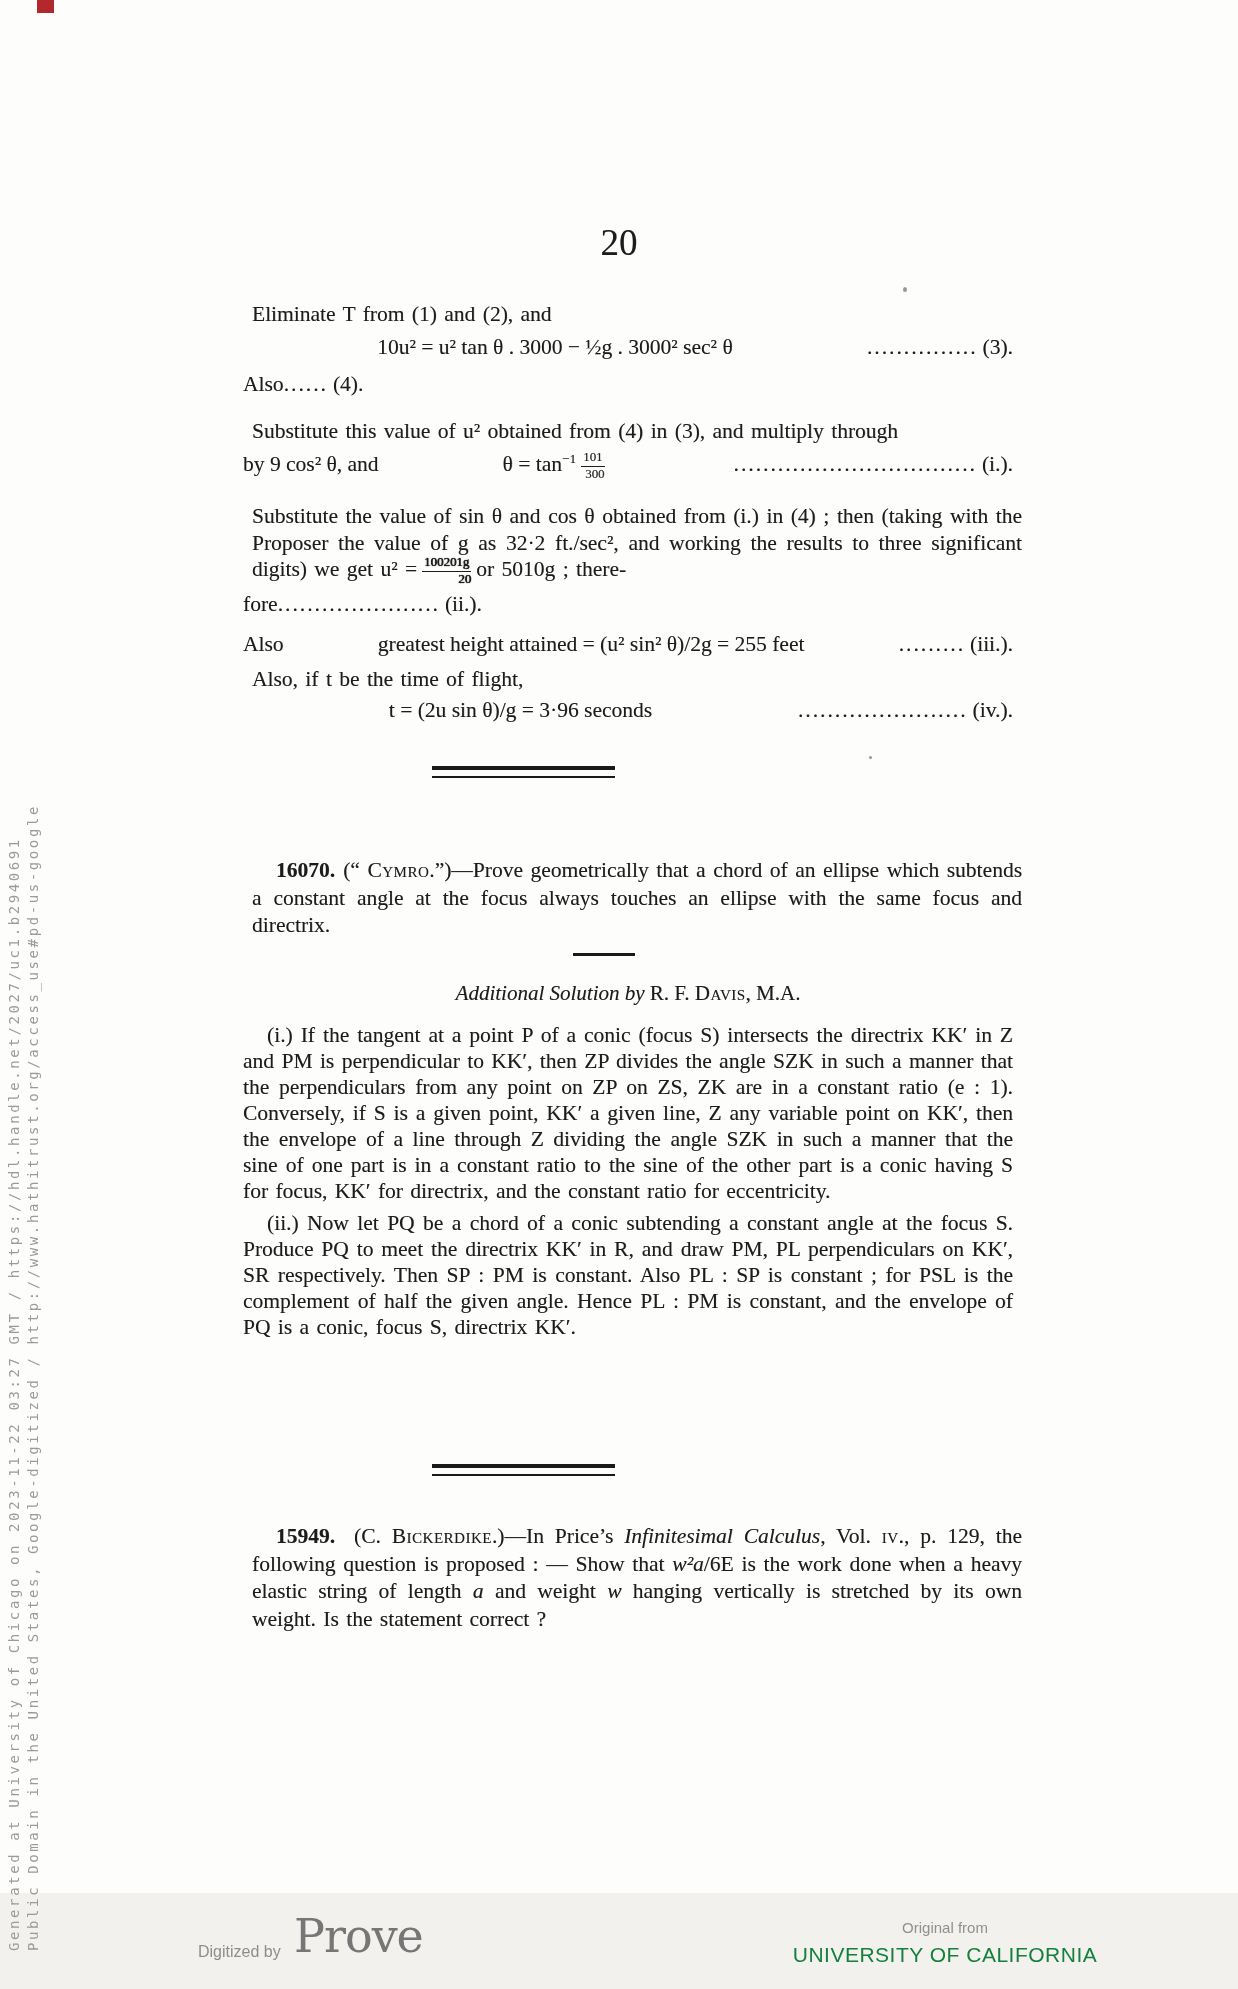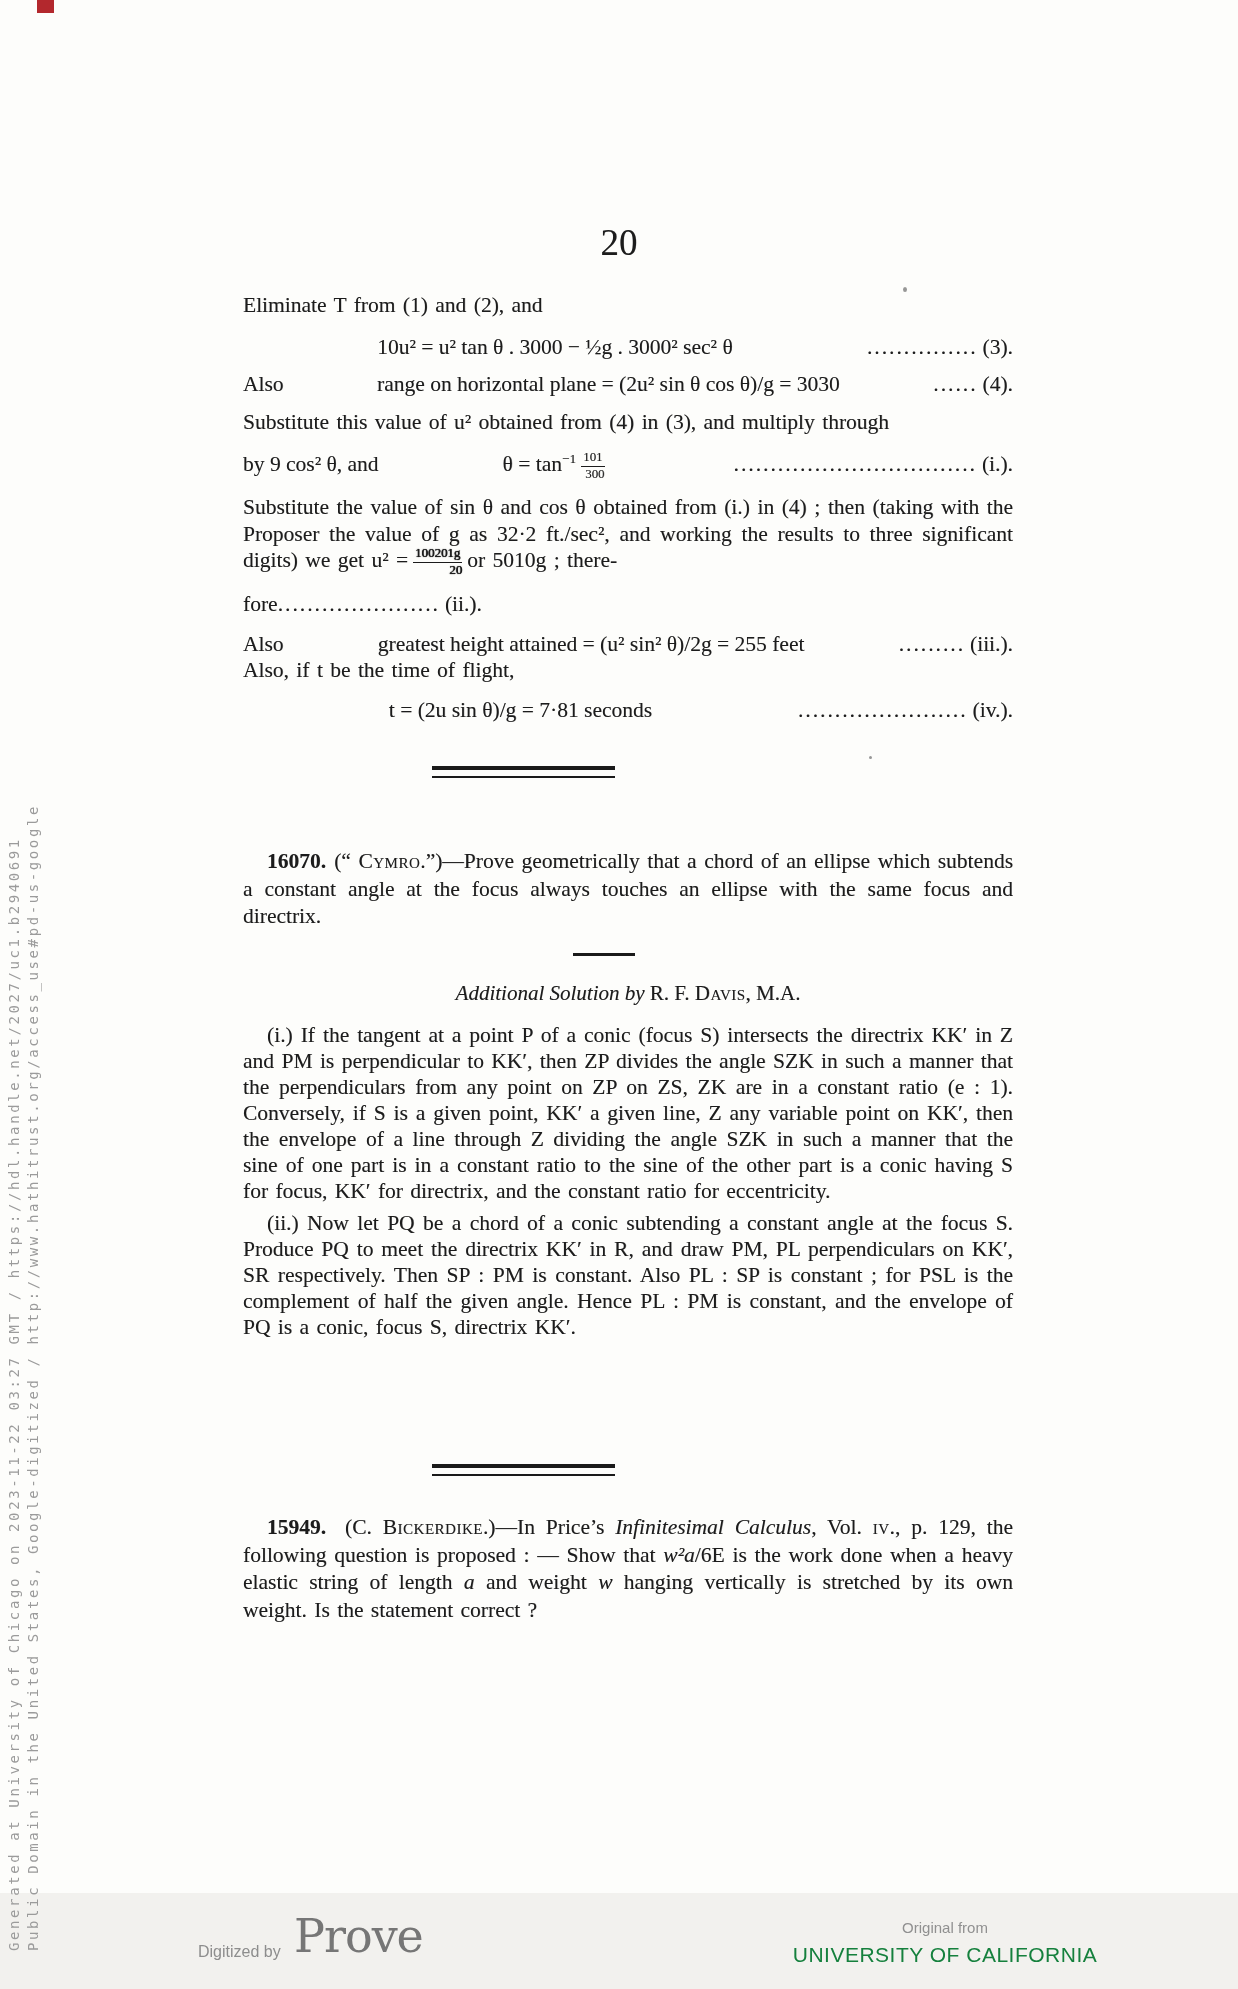--- a/index.html
+++ b/index.html
@@ -2,21 +2,21 @@
 <html><head>
 <meta charset="utf-8">
 <style>
   html,body{margin:0;padding:0;background:#fdfdfb;}
   .page{position:relative;width:1238px;height:1989px;background:#fdfdfb;overflow:hidden;
         font-family:"Liberation Serif","DejaVu Serif",serif;color:#1c1c1c;
         text-shadow:0.3px 0.2px 0 rgba(0,0,0,0.35);}
   .pageno{position:absolute;top:224px;left:0;width:1238px;text-align:center;
           font-size:37px;line-height:38px;}
   .col-abs{position:absolute;left:243px;width:770px;font-size:21.5px;line-height:26px;}
-  .par{margin:0;text-align:justify;word-spacing:2px;}
+  .par{margin:9px;text-align:justify;word-spacing:2px;}
   .lh27{line-height:27.5px;}
   .lh26{line-height:26.5px;}
   .jpar{margin:0;text-indent:24px;text-align:justify;line-height:26px;word-spacing:2px;}
   .jpar + .jpar{margin-top:6px;}
   .indent{text-indent:24px;}
   .pnum{font-weight:bold;margin-right:8px;}
   .sc{font-variant:small-caps;letter-spacing:0.5px;}
   .dline{display:flex;align-items:baseline;}
   .dl-label{white-space:nowrap;flex:0 0 auto;}
   .dl-mid{flex:1 1 auto;text-align:center;}
@@ -64,21 +64,20 @@
 
   <p class="col-abs par" style="top:292px">Eliminate T from (1) and (2), and</p>
 
   <div class="col-abs dline" style="top:334px">
     <span class="dl-mid">10u² = u² tan θ . 3000 − ½g . 3000² sec² θ</span>
     <span class="dl-tail"><span class="leader">...............</span><span class="dl-tag">(3).</span></span>
   </div>
 
   <div class="col-abs dline" style="top:371px">
     <span class="dl-label">Also</span>
-    <span class="dl-mid">range on horizontal plane = (2u² sin θ cos θ)/g = 3030</span>
     <span class="dl-tail"><span class="leader">......</span><span class="dl-tag">(4).</span></span>
   </div>
 
   <p class="col-abs par" style="top:409px">Substitute this value of u² obtained from (4) in (3), and multiply through</p>
 
   <div class="col-abs dline" style="top:446px">
     <span class="dl-label">by 9 cos² θ, and</span>
     <span class="dl-mid"><span>θ = tan</span><sup class="sup">−1</sup><span class="frac"><span class="num">101</span><span class="den">300</span></span></span>
     <span class="dl-tail"><span class="leader">.................................</span><span class="dl-tag">(i.).</span></span>
   </div>
@@ -92,21 +91,21 @@
 
   <div class="col-abs dline" style="top:631px">
     <span class="dl-label">Also</span>
     <span class="dl-mid">greatest height attained = (u² sin² θ)/2g = 255 feet</span>
     <span class="dl-tail"><span class="leader">.........</span><span class="dl-tag">(iii.).</span></span>
   </div>
 
   <p class="col-abs par" style="top:657px">Also, if t be the time of flight,</p>
 
   <div class="col-abs dline" style="top:697px">
-    <span class="dl-mid">t = (2u sin θ)/g = 7·81 seconds</span>
+    <span class="dl-mid">t = (2u sin θ)/g = 3·96 seconds</span>
     <span class="dl-tail"><span class="leader">.......................</span><span class="dl-tag">(iv.).</span></span>
   </div>
 
   <div class="double-rule" style="top:766px;left:432px;width:183px"></div>
 
   <p class="col-abs par lh27 indent" style="top:848px"><b class="pnum">16070.</b><span>(“ </span><span class="sc">Cymro</span><span>.”)—Prove geometrically that a chord of an ellipse which subtends a constant angle at the focus always touches an ellipse with the same focus and directrix.</span></p>
 
   <div class="short-rule" style="top:953px;left:573px;width:62px"></div>
 
   <p class="heading" style="top:981px"><i>Additional Solution by</i> <span>R. F. </span><span class="sc">Davis</span><span>, M.A.</span></p>

